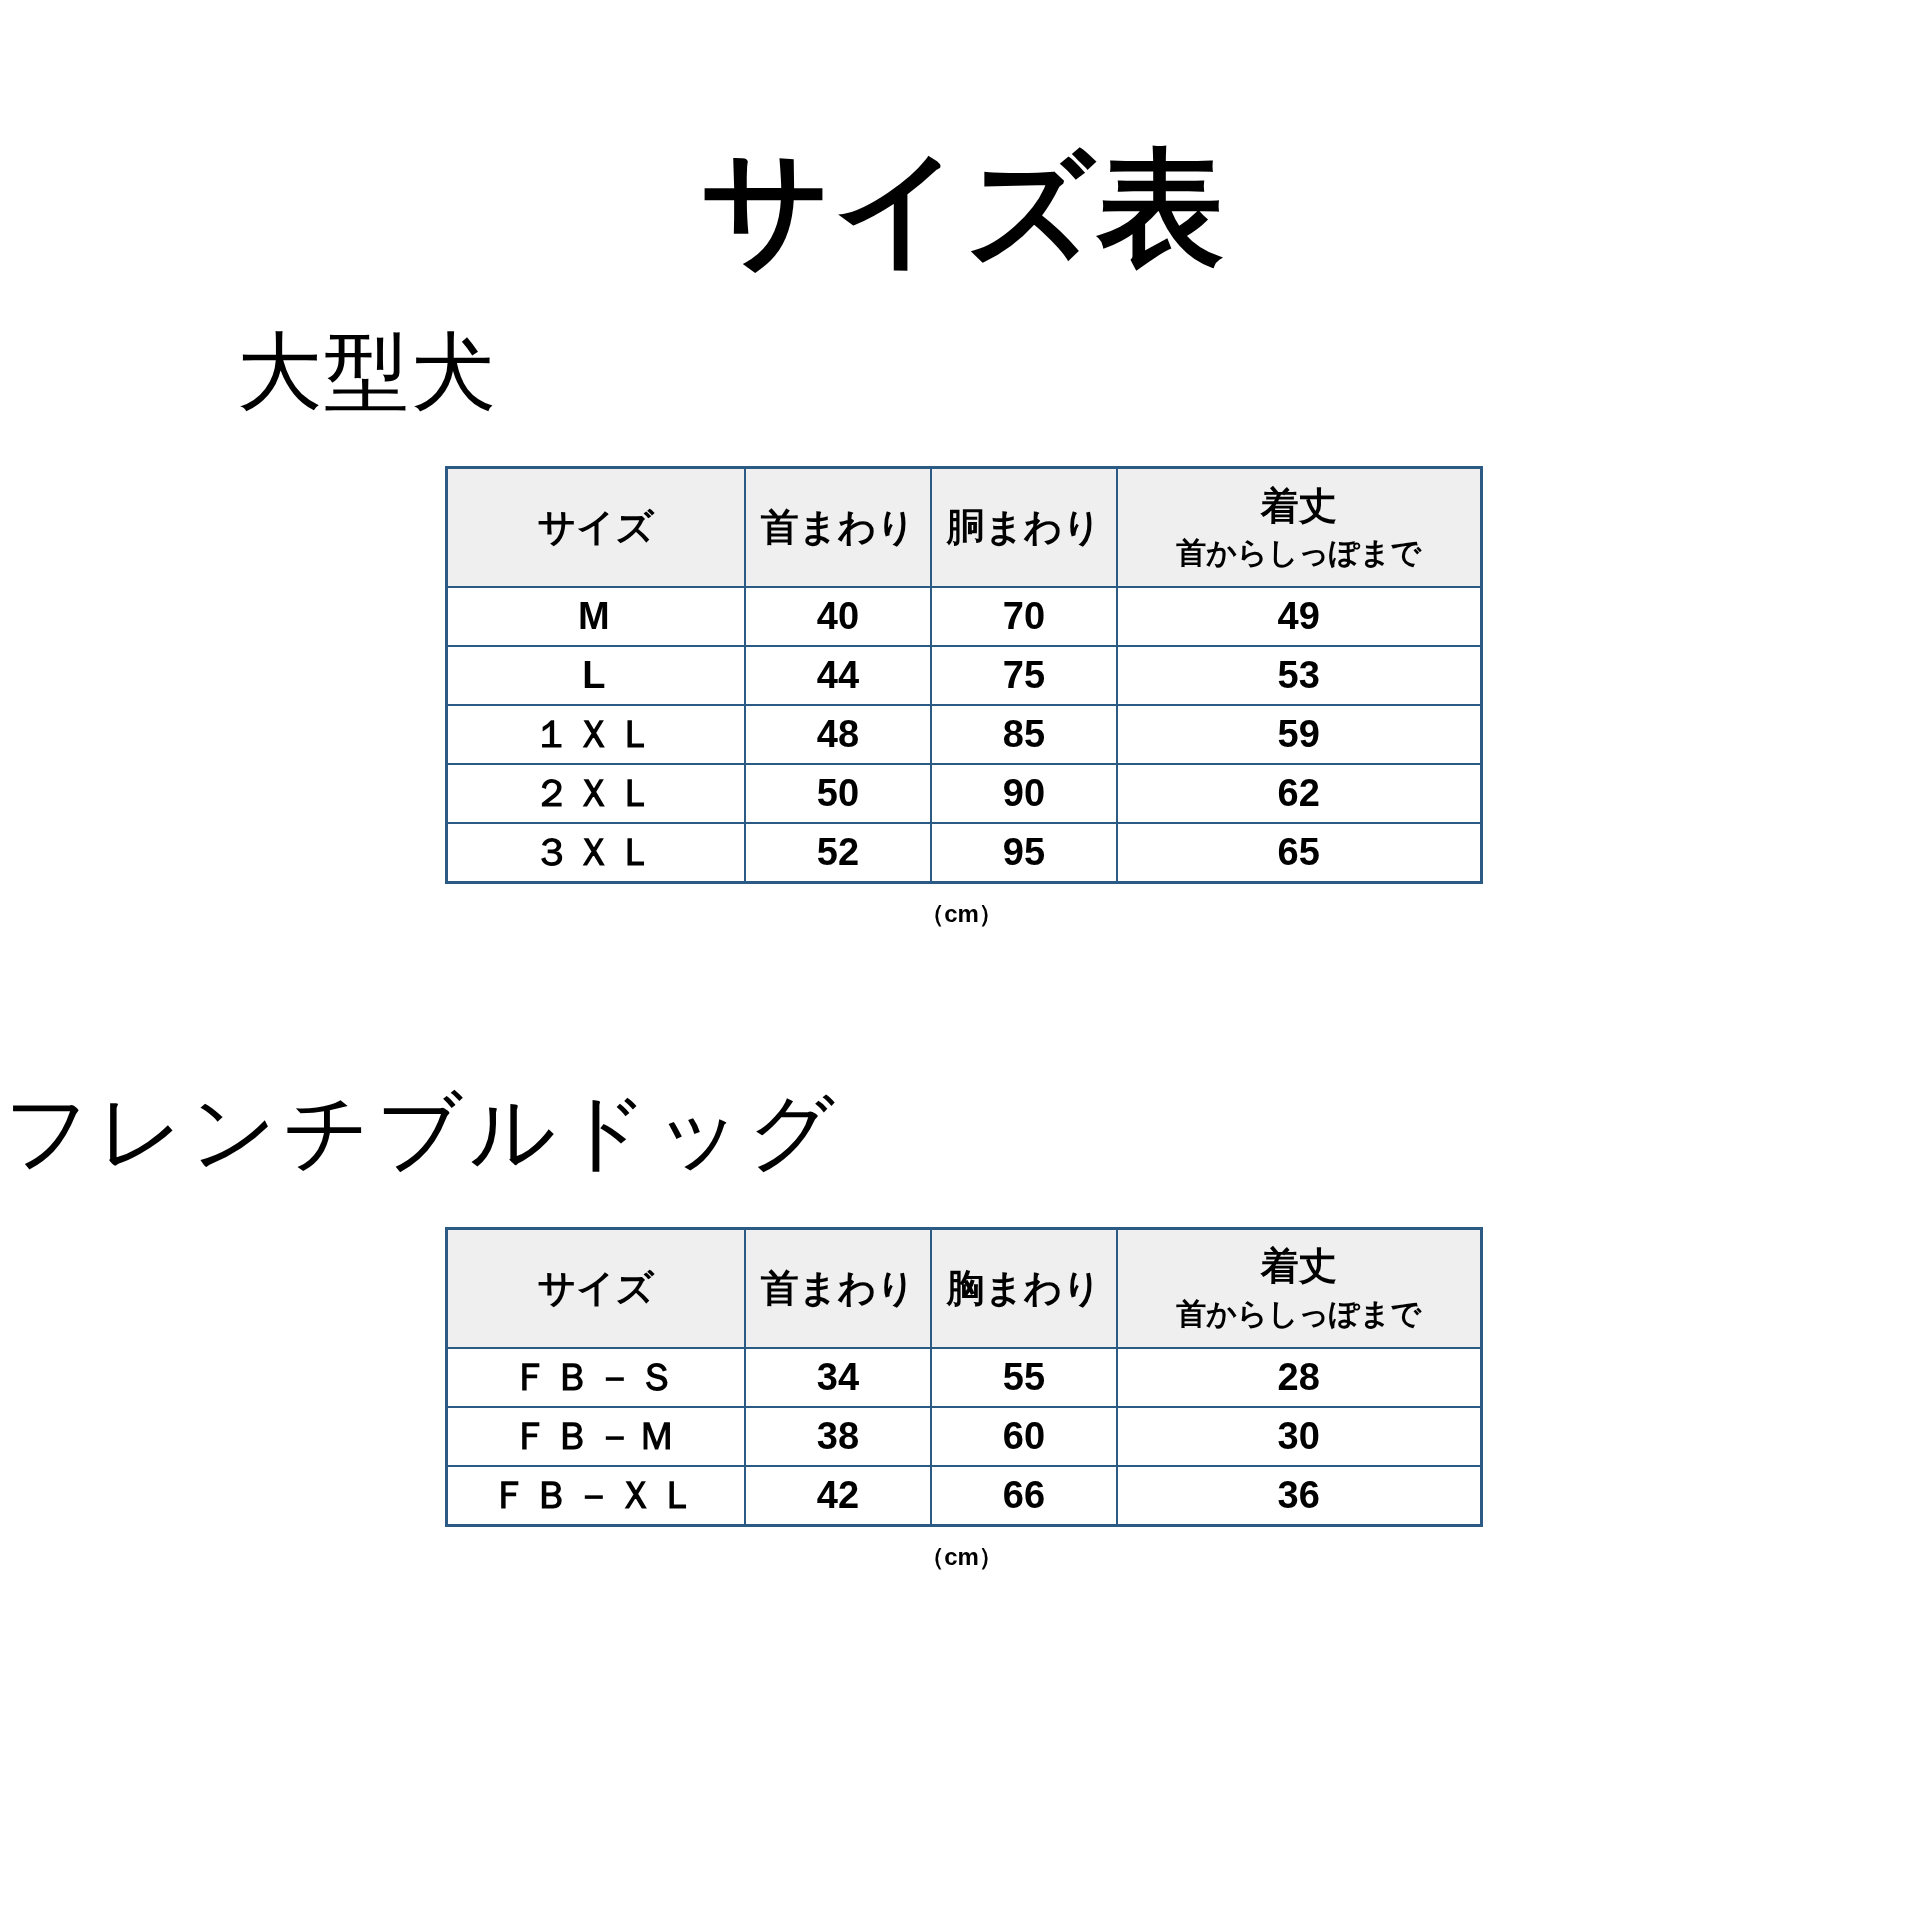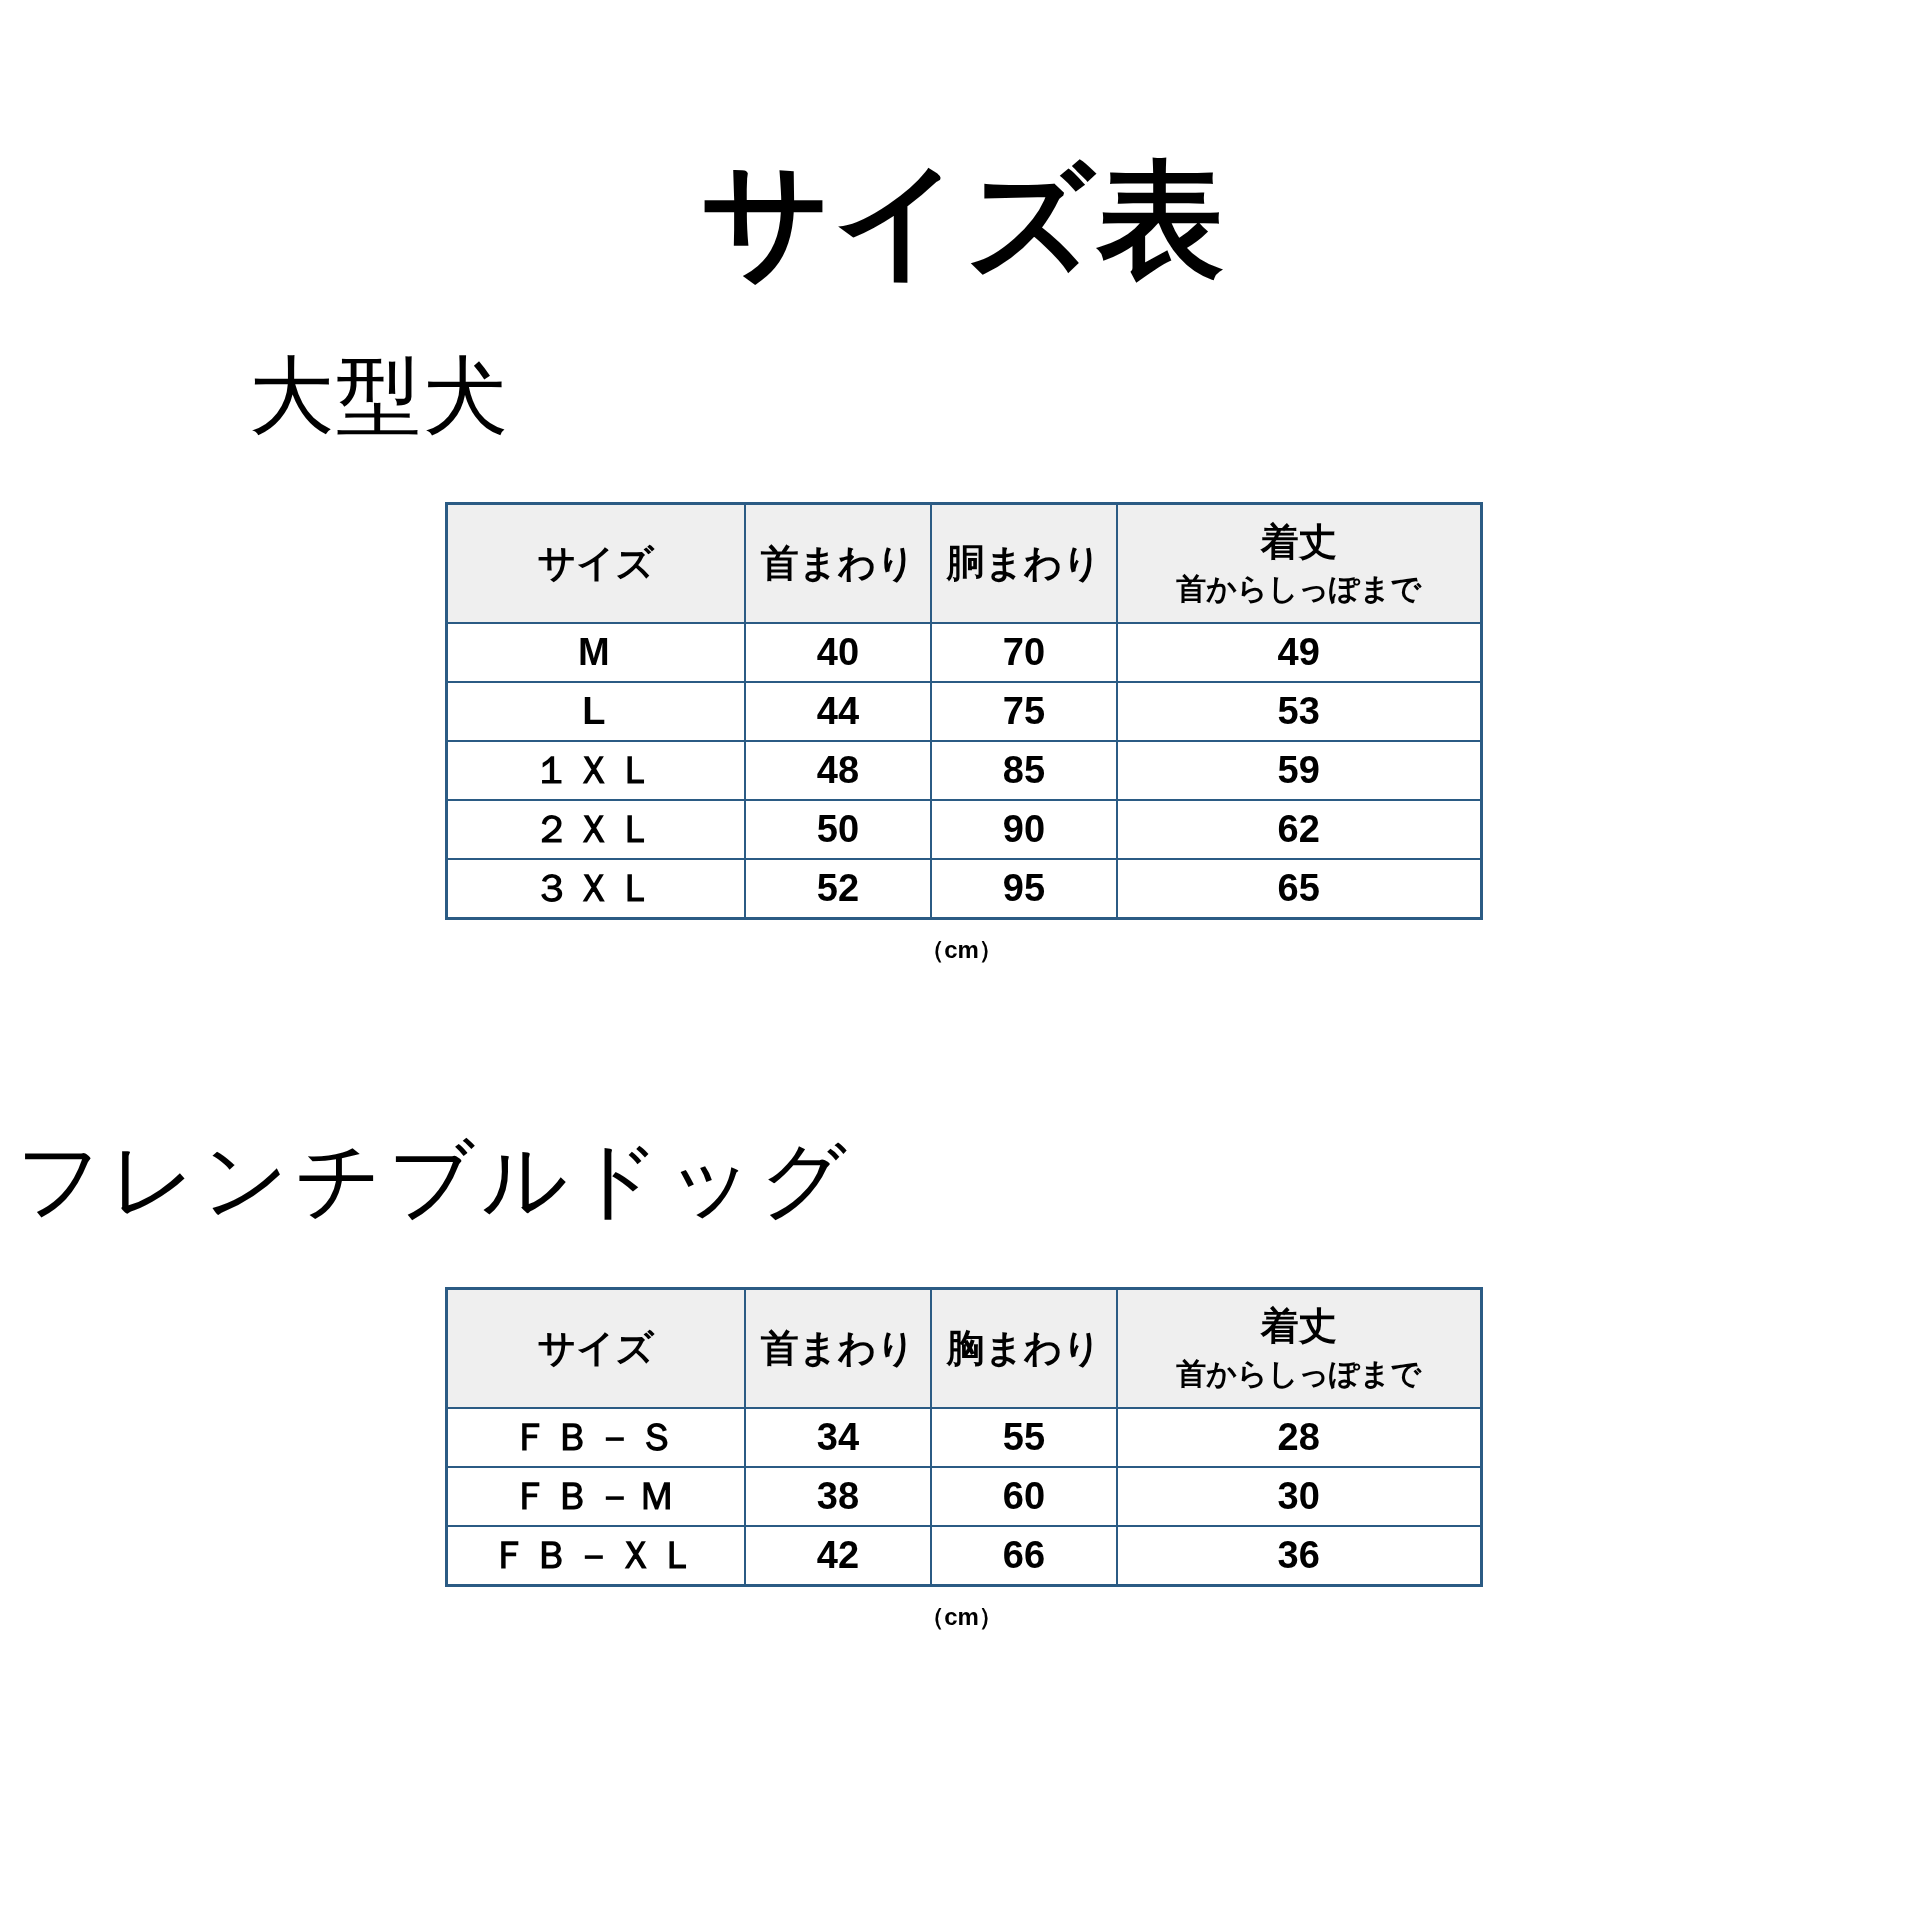--- a/index.html
+++ b/index.html
@@ -19,31 +19,31 @@
     width: 1927px;
     height: 1927px;
     position: relative;
     box-sizing: border-box;
   }
   .main-title {
     text-align: center;
     font-size: 127px;
     font-weight: bold;
     letter-spacing: 2px;
-    margin: 12px;
+    margin: 0;
     padding-top: 139px;
     line-height: 1.1;
   }
   .section {
     position: relative;
   }
   .section-title {
     font-size: 85px;
     font-weight: normal;
-    margin: 16px;
+    margin: 4px;
     line-height: 1.15;
   }
   .section-title.sec1 {
     padding-left: 233px;
     padding-top: 40px;
     letter-spacing: 2px;
   }
   .section-title.sec2 {
     padding-top: 0px;
     letter-spacing: 6px;

